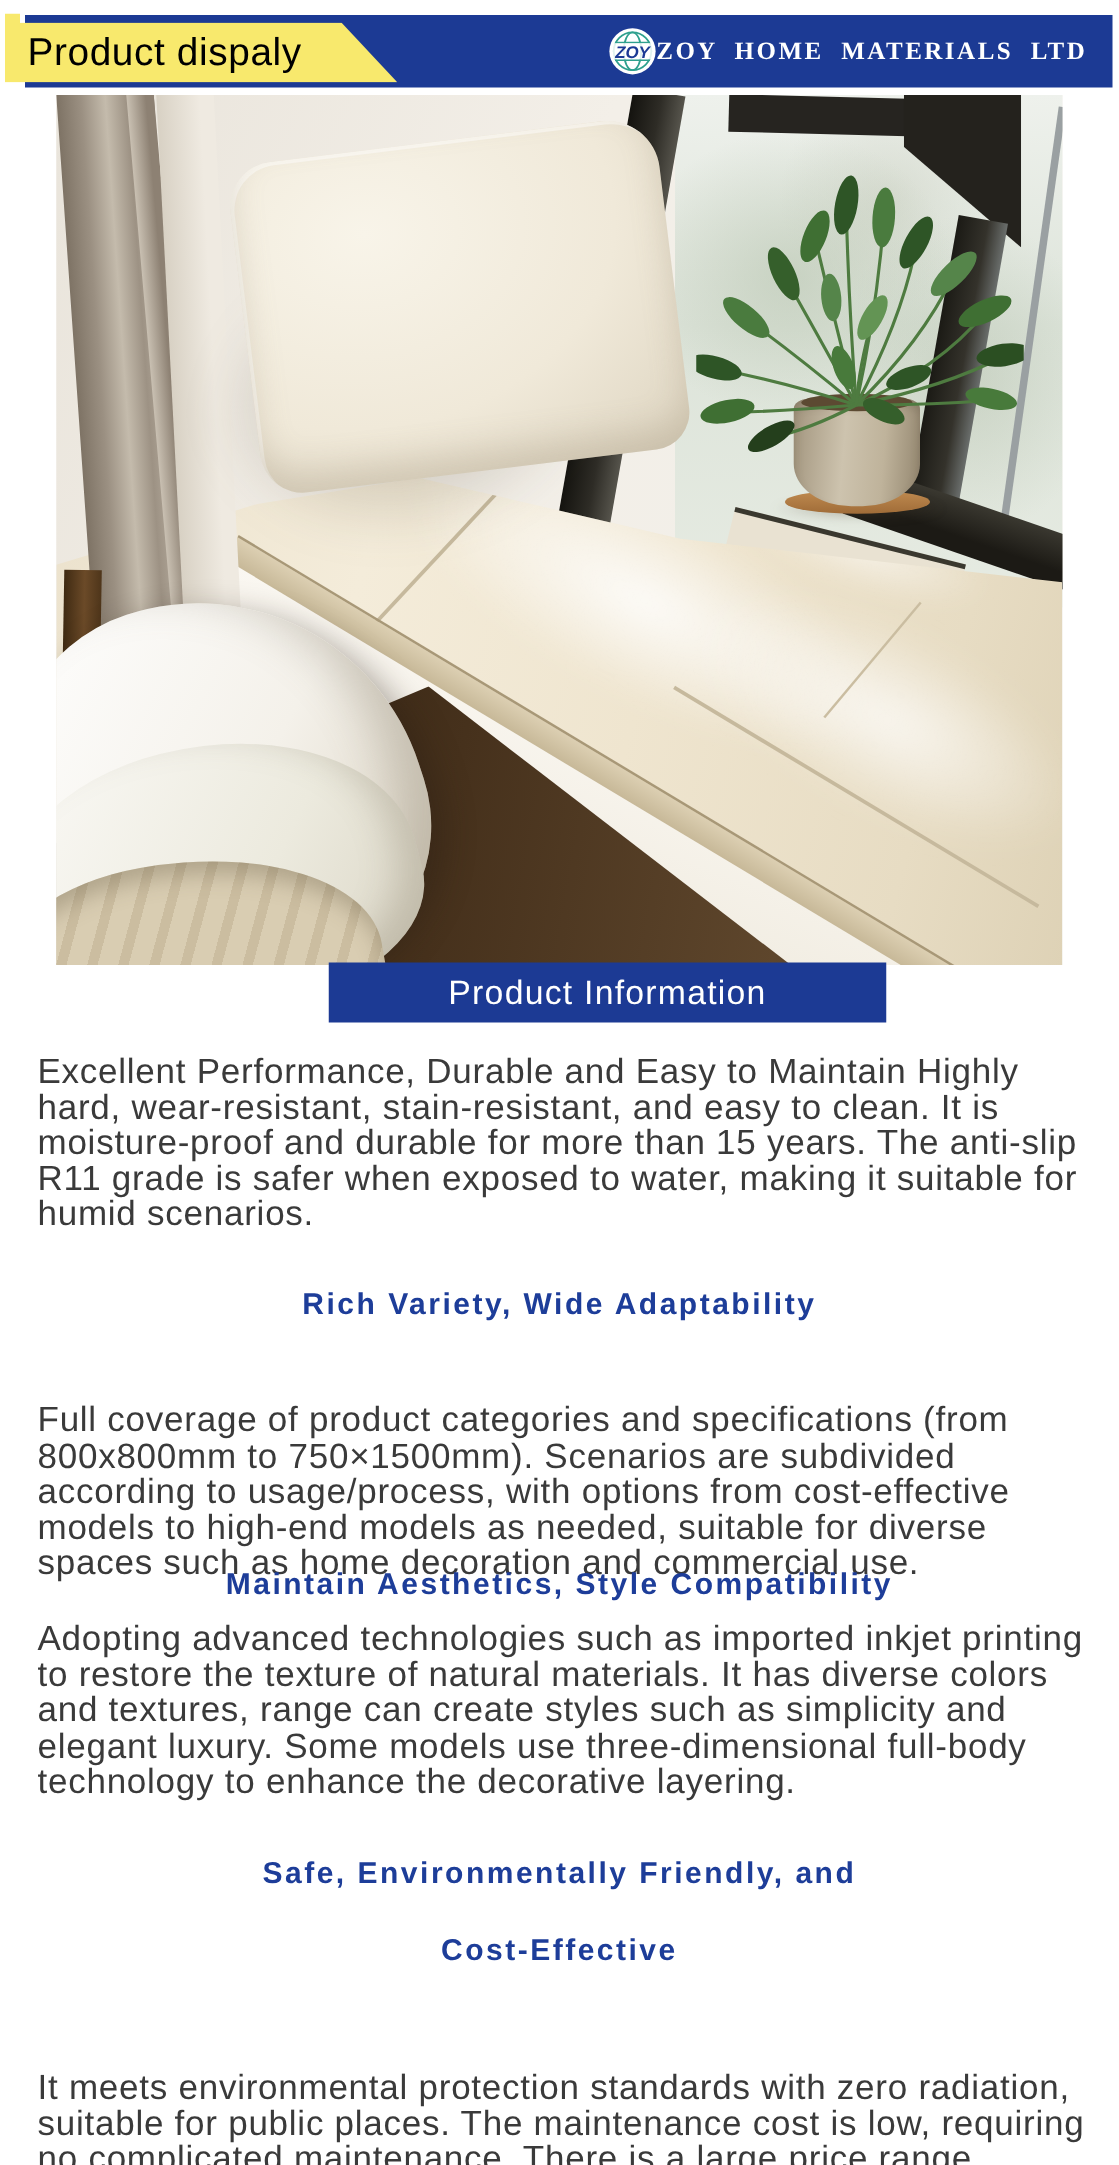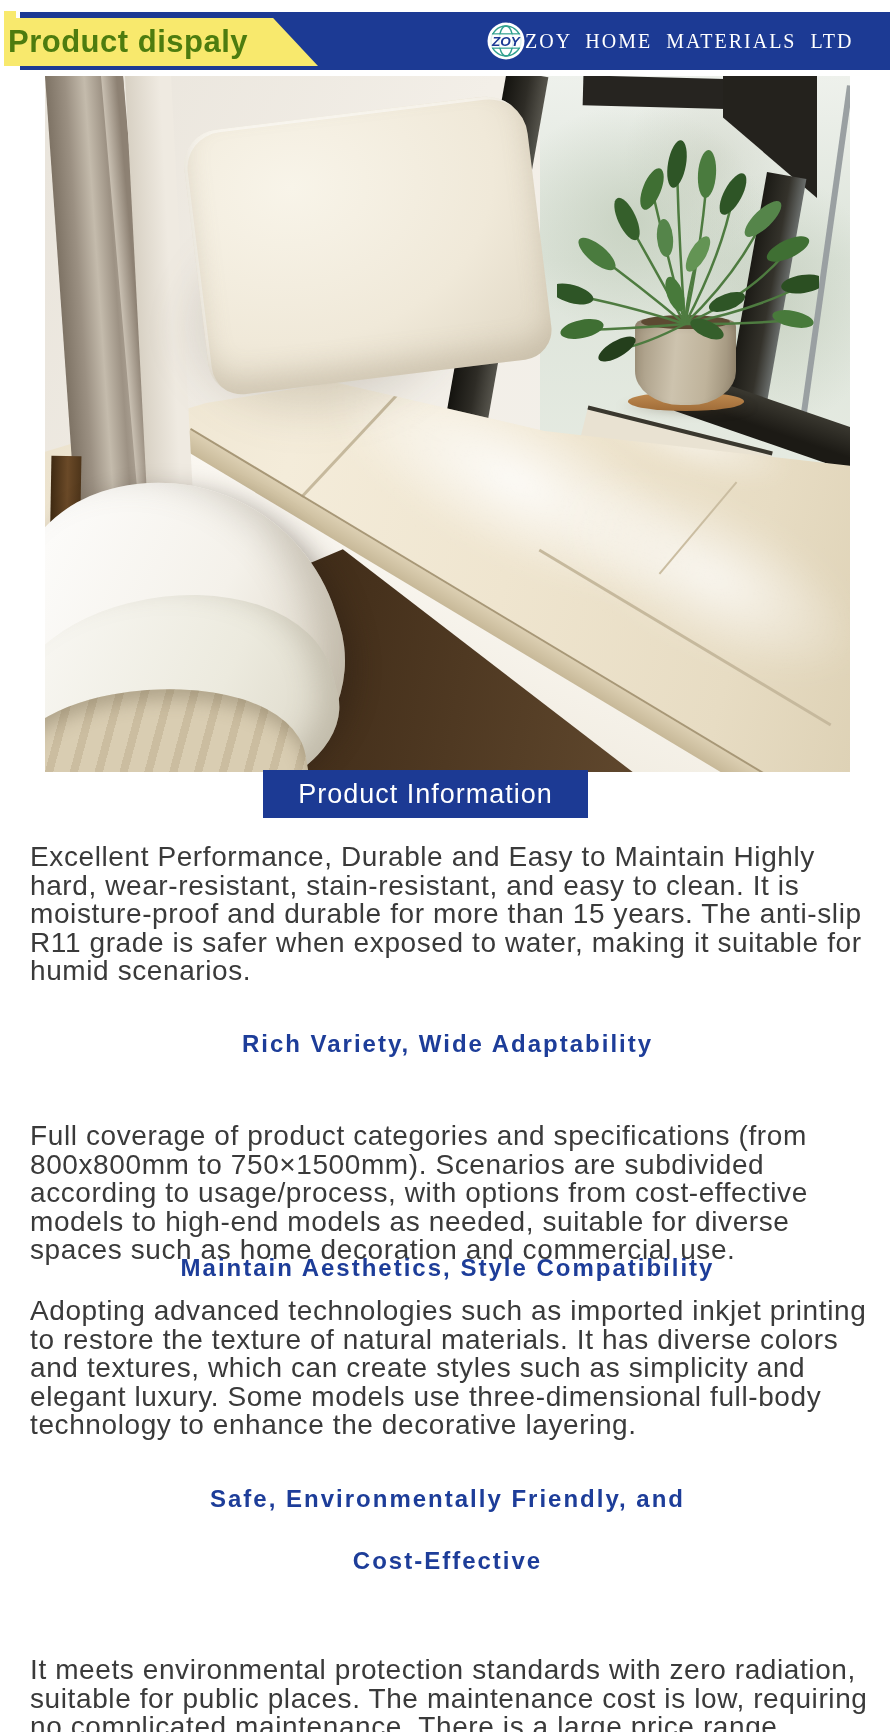--- a/index.html
+++ b/index.html
@@ -5,25 +5,25 @@
   html,body{margin:0;padding:0;}
   body{
     width:895px;height:1732px;position:relative;background:#ffffff;
     font-family:"Liberation Sans", sans-serif;overflow:hidden;
   }
   
   .header-bar{position:absolute;left:20px;top:12px;width:870px;height:58px;background:#1c3a94;}
   .ribbon-notch{position:absolute;left:4px;top:11px;width:12px;height:9px;background:#f8e96d;}
   .ribbon{position:absolute;left:4px;top:18px;width:314px;height:48px;background:#f8e96d;
     clip-path:polygon(0 0,85.7% 0,100% 100%,0 100%);}
-  .ribbon span{display:block;padding-left:4px;line-height:48px;font-size:31px;font-weight:bold;
-    color:#4d7c0f;letter-spacing:.5px;}
+  .ribbon span{display:block;padding-left:18px;line-height:48px;font-size:31px;font-weight:normal;
+    color:#000000;letter-spacing:.5px;}
   .brand{position:absolute;left:467px;top:0;height:58px;display:flex;align-items:center;gap:0;}
   .logo{width:38px;height:38px;flex:0 0 38px;}
-  .company{color:#ffffff;font-family:"Liberation Serif", serif;font-weight:normal;font-size:20px;
+  .company{color:#ffffff;font-family:"Liberation Serif", serif;font-weight:bold;font-size:20px;
     letter-spacing:2px;word-spacing:7px;white-space:nowrap;}
   
   .photo{position:absolute;left:45px;top:76px;width:805px;height:696px;overflow:hidden;margin:0;
     background:linear-gradient(115deg,#e9e4db 0%,#f3efe8 40%,#f1efe9 100%);}
   .photo *{position:absolute;}
   .glass{left:495px;top:0;width:310px;height:410px;
     background:
       radial-gradient(60% 40% at 30% 35%, rgba(170,185,160,.45), rgba(170,185,160,0) 70%),
       radial-gradient(50% 45% at 75% 55%, rgba(160,175,150,.35), rgba(160,175,150,0) 70%),
       radial-gradient(40% 30% at 55% 20%, rgba(200,205,190,.5), rgba(200,205,190,0) 70%),
@@ -93,21 +93,21 @@
   .saucer{left:583px;top:316px;width:116px;height:19px;border-radius:50%;
     background:linear-gradient(180deg,#c08b50,#a06c38);}
   .pot{left:590px;top:243px;width:101px;height:86px;
     border-radius:12px 12px 46px 46px / 8px 8px 34px 34px;
     background:linear-gradient(95deg,#a2957e,#cdc3ae 40%,#bfb39b 70%,#93866f);
     box-shadow:inset 0 6px 8px rgba(70,60,45,.25);}
   .pot::before{content:"";position:absolute;left:6px;top:-4px;width:89px;height:14px;border-radius:50%;
     background:#5c4a32;}
   .plant-leaves{left:512px;top:58px;width:262px;height:240px;}
   
-  .info-banner{position:absolute;left:263px;top:770px;width:325px;height:48px;background:#1c3a94;
+  .info-banner{position:absolute;left:263px;top:770px;width:446px;height:48px;background:#1c3a94;
     display:flex;align-items:center;justify-content:center;}
   .info-banner span{color:#ffffff;font-size:27px;letter-spacing:1px;}
   .body-par{position:absolute;left:30px;width:848px;margin:0;
     font-size:28px;line-height:28.6px;letter-spacing:.6px;color:#3a3a3a;white-space:pre-line;}
   .sec-heading{position:absolute;left:0;width:895px;margin:0;text-align:center;
     color:#1d3d99;font-weight:bold;font-size:24px;letter-spacing:2px;line-height:44px;white-space:pre-line;}
   #p1{top:843px;} #h1{top:1022px;} #p2{top:1122px;} #h2{top:1246px;} #p3{top:1297px;}
   #h3{top:1468px;line-height:62px;text-align:center;} #p4{top:1656px;}
 </style>
 </head>
@@ -220,21 +220,21 @@
 <h2 id="h1" class="sec-heading">Rich Variety, Wide Adaptability</h2>
 <p id="p2" class="body-par">Full coverage of product categories and specifications (from
 800x800mm to 750×1500mm). Scenarios are subdivided
 according to usage/process, with options from cost-effective
 models to high-end models as needed, suitable for diverse
 spaces such as home decoration and commercial use.</p>
 
 <h2 id="h2" class="sec-heading">Maintain Aesthetics, Style Compatibility</h2>
 <p id="p3" class="body-par">Adopting advanced technologies such as imported inkjet printing
 to restore the texture of natural materials. It has diverse colors
-and textures, which can create styles such as simplicity and
+and textures, range can create styles such as simplicity and
 elegant luxury. Some models use three-dimensional full-body
 technology to enhance the decorative layering.</p>
 
 <h2 id="h3" class="sec-heading">Safe, Environmentally Friendly, and
 Cost-Effective</h2>
 <p id="p4" class="body-par">It meets environmental protection standards with zero radiation,
 suitable for public places. The maintenance cost is low, requiring
 no complicated maintenance. There is a large price range,
 making high-end quality accessible to the general public and
 meeting the consumption needs of different budgets.</p>

